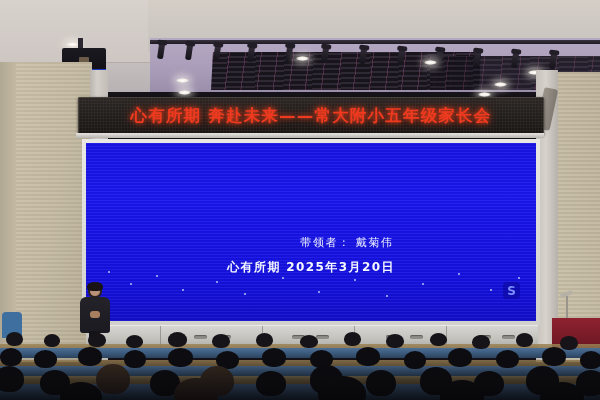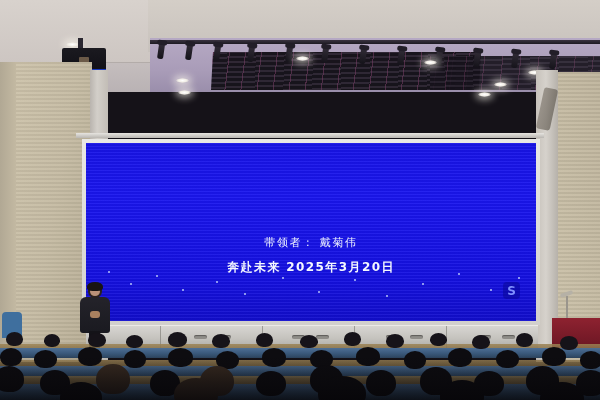--- a/index.html
+++ b/index.html
@@ -245,20 +245,21 @@
   }
   .slide-presenter {
     position: absolute;
     left: 0; top: 92px;
     width: 100%;
     text-align: center;
     color: #eef2ff;
     font-size: 11px;
     letter-spacing: 1.6px;
     font-family: "DejaVu Sans", "Liberation Sans", sans-serif;
+    padding-left: 36px;
   }
   .slide-footer {
     position: absolute;
     left: 0; top: 116px;
     width: 100%;
     text-align: center;
     color: #f4f7ff;
     font-size: 12px;
     font-weight: bold;
     letter-spacing: 1.4px;
@@ -463,28 +464,31 @@
     <div class="projector-lens"></div>
   </div>
 
   <div class="wall-left"></div>
   <div class="wall-left-dark"></div>
   <div class="pillar-left"></div>
   <div class="wall-right"></div>
   <div class="pillar-right"></div>
   <div class="pipe-right"></div>
 
+  <div class="led-banner">
+    <span class="led-text">心有所期  奔赴未来——常大附小五年级家长会</span>
+  </div>
   <div class="banner-frame-bottom"></div>
 
   <div class="screen-frame">
     <div class="screen">
 
 
       <div class="slide-presenter">带领者： 戴菊伟</div>
-      <div class="slide-footer">奔赴未来    2025年3月20日</div>
+      <div class="slide-footer">心有所期    2025年3月20日</div>
 
       <div class="star" style="left:22px;top:128px;"></div>
       <div class="star" style="left:44px;top:140px;"></div>
       <div class="star" style="left:70px;top:132px;"></div>
       <div class="star" style="left:96px;top:146px;"></div>
       <div class="star" style="left:130px;top:138px;"></div>
       <div class="star" style="left:158px;top:150px;"></div>
       <div class="star" style="left:196px;top:134px;"></div>
       <div class="star" style="left:232px;top:148px;"></div>
       <div class="star" style="left:268px;top:136px;"></div>

